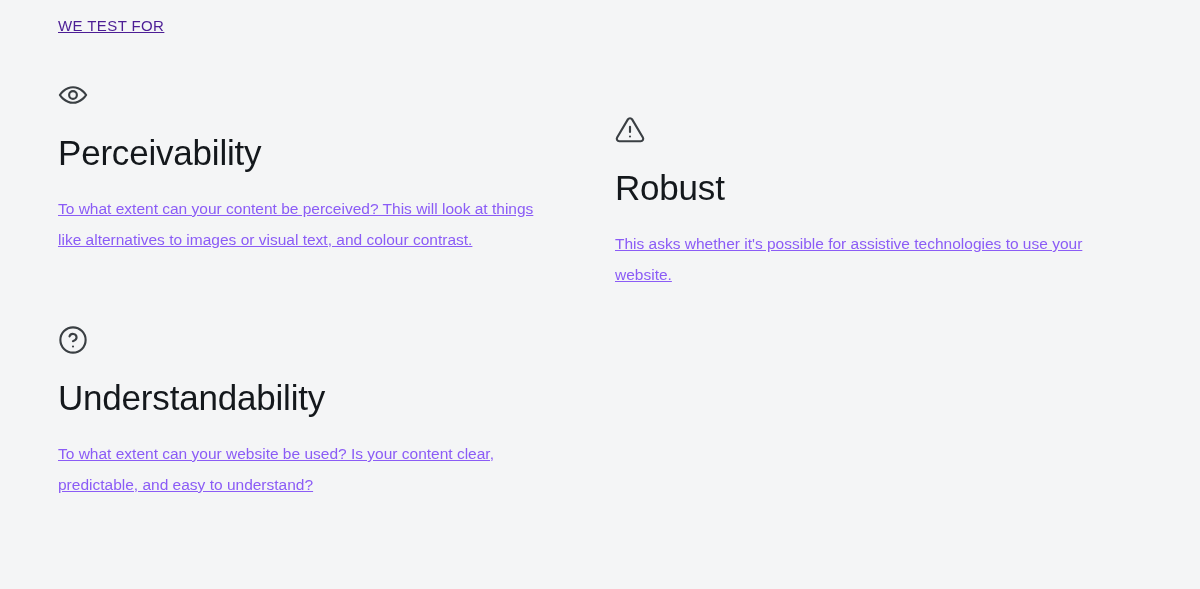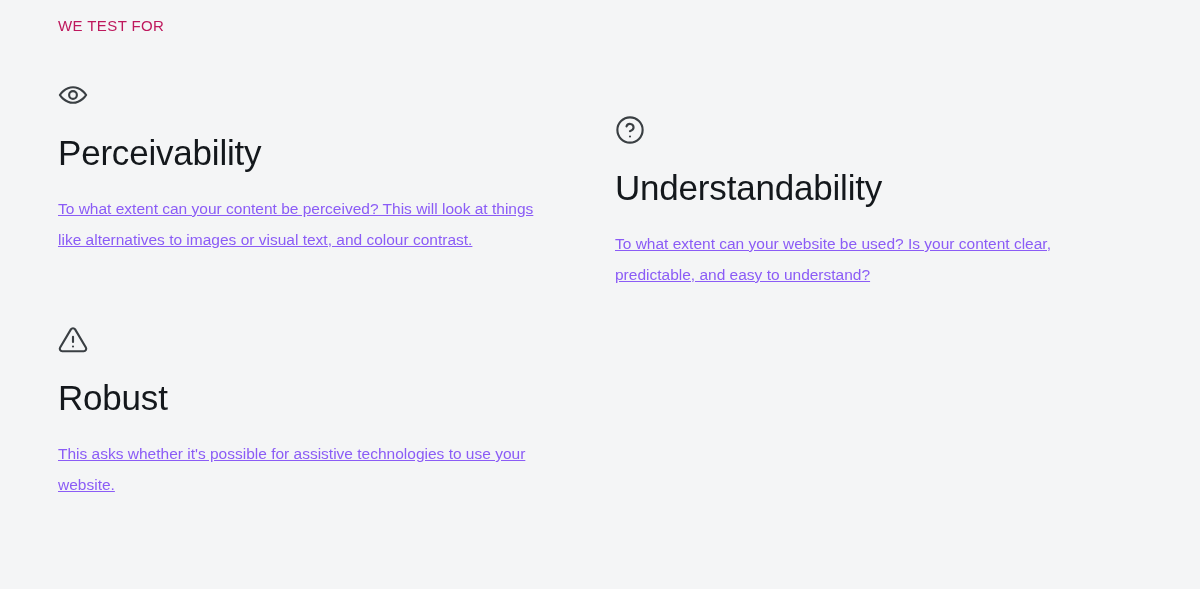--- a/index.html
+++ b/index.html
@@ -23,23 +23,24 @@
     padding: 0;
   }
 
   .eyebrow {
     position: absolute;
     left: 58px;
     top: 16px;
     font-size: 15px;
     font-weight: 400;
     letter-spacing: 0.4px;
-    color: #be185d;
+    color: #4c1d95;
     line-height: 20px;
     white-space: nowrap;
+    text-decoration: underline;
   }
 
   .grid {
     position: absolute;
     left: 0;
     top: 80px;
     width: 1200px;
     display: grid;
     grid-template-columns: 557px 557px;
     column-gap: 0px;
@@ -104,38 +105,38 @@
         <svg width="30" height="30" viewBox="0 0 24 24" fill="none" stroke="#3a3f43" stroke-width="1.7" stroke-linecap="round" stroke-linejoin="round">
           <path d="M1.5 12s3.8-6.2 10.5-6.2S22.5 12 22.5 12s-3.8 6.2-10.5 6.2S1.5 12 1.5 12z"></path>
           <circle cx="12" cy="12" r="3.1"></circle>
         </svg>
       </span>
       <h3 class="card-title">Perceivability</h3>
       <p class="card-body">To what extent can your content be perceived? This will look at things like alternatives to images or visual text, and colour contrast.</p>
     </div>
 
 
+    <div class="card card-col-right row2">
+      <span class="card-icon">
+        <svg width="30" height="30" viewBox="0 0 24 24" fill="none" stroke="#3a3f43" stroke-width="1.7" stroke-linecap="round" stroke-linejoin="round">
+          <path d="M10.3 3.5 1.7 18a2 2 0 0 0 1.7 3h17.2a2 2 0 0 0 1.7-3L13.7 3.5a2 2 0 0 0-3.4 0z"></path>
+          <line x1="12" y1="9.4" x2="12" y2="13.6"></line>
+          <line x1="12" y1="17.2" x2="12.01" y2="17.2"></line>
+        </svg>
+      </span>
+      <h3 class="card-title">Robust</h3>
+      <p class="card-body">This asks whether it's possible for assistive technologies to use your website.</p>
+    </div>
+
     <div class="card card-col-left row2">
       <span class="card-icon">
         <svg width="30" height="30" viewBox="0 0 24 24" fill="none" stroke="#3a3f43" stroke-width="1.7" stroke-linecap="round" stroke-linejoin="round">
           <circle cx="12" cy="12" r="10.1"></circle>
           <path d="M9.2 9.1a2.9 2.9 0 0 1 5.64.97c0 1.93-2.9 2.9-2.9 2.9"></path>
           <line x1="12" y1="17.2" x2="12.01" y2="17.2"></line>
         </svg>
       </span>
       <h3 class="card-title">Understandability</h3>
       <p class="card-body">To what extent can your website be used? Is your content clear, predictable, and easy to understand?</p>
     </div>
 
-    <div class="card card-col-right row2">
-      <span class="card-icon">
-        <svg width="30" height="30" viewBox="0 0 24 24" fill="none" stroke="#3a3f43" stroke-width="1.7" stroke-linecap="round" stroke-linejoin="round">
-          <path d="M10.3 3.5 1.7 18a2 2 0 0 0 1.7 3h17.2a2 2 0 0 0 1.7-3L13.7 3.5a2 2 0 0 0-3.4 0z"></path>
-          <line x1="12" y1="9.4" x2="12" y2="13.6"></line>
-          <line x1="12" y1="17.2" x2="12.01" y2="17.2"></line>
-        </svg>
-      </span>
-      <h3 class="card-title">Robust</h3>
-      <p class="card-body">This asks whether it's possible for assistive technologies to use your website.</p>
-    </div>
-
   </div>
 </div>
 
 </body></html>

